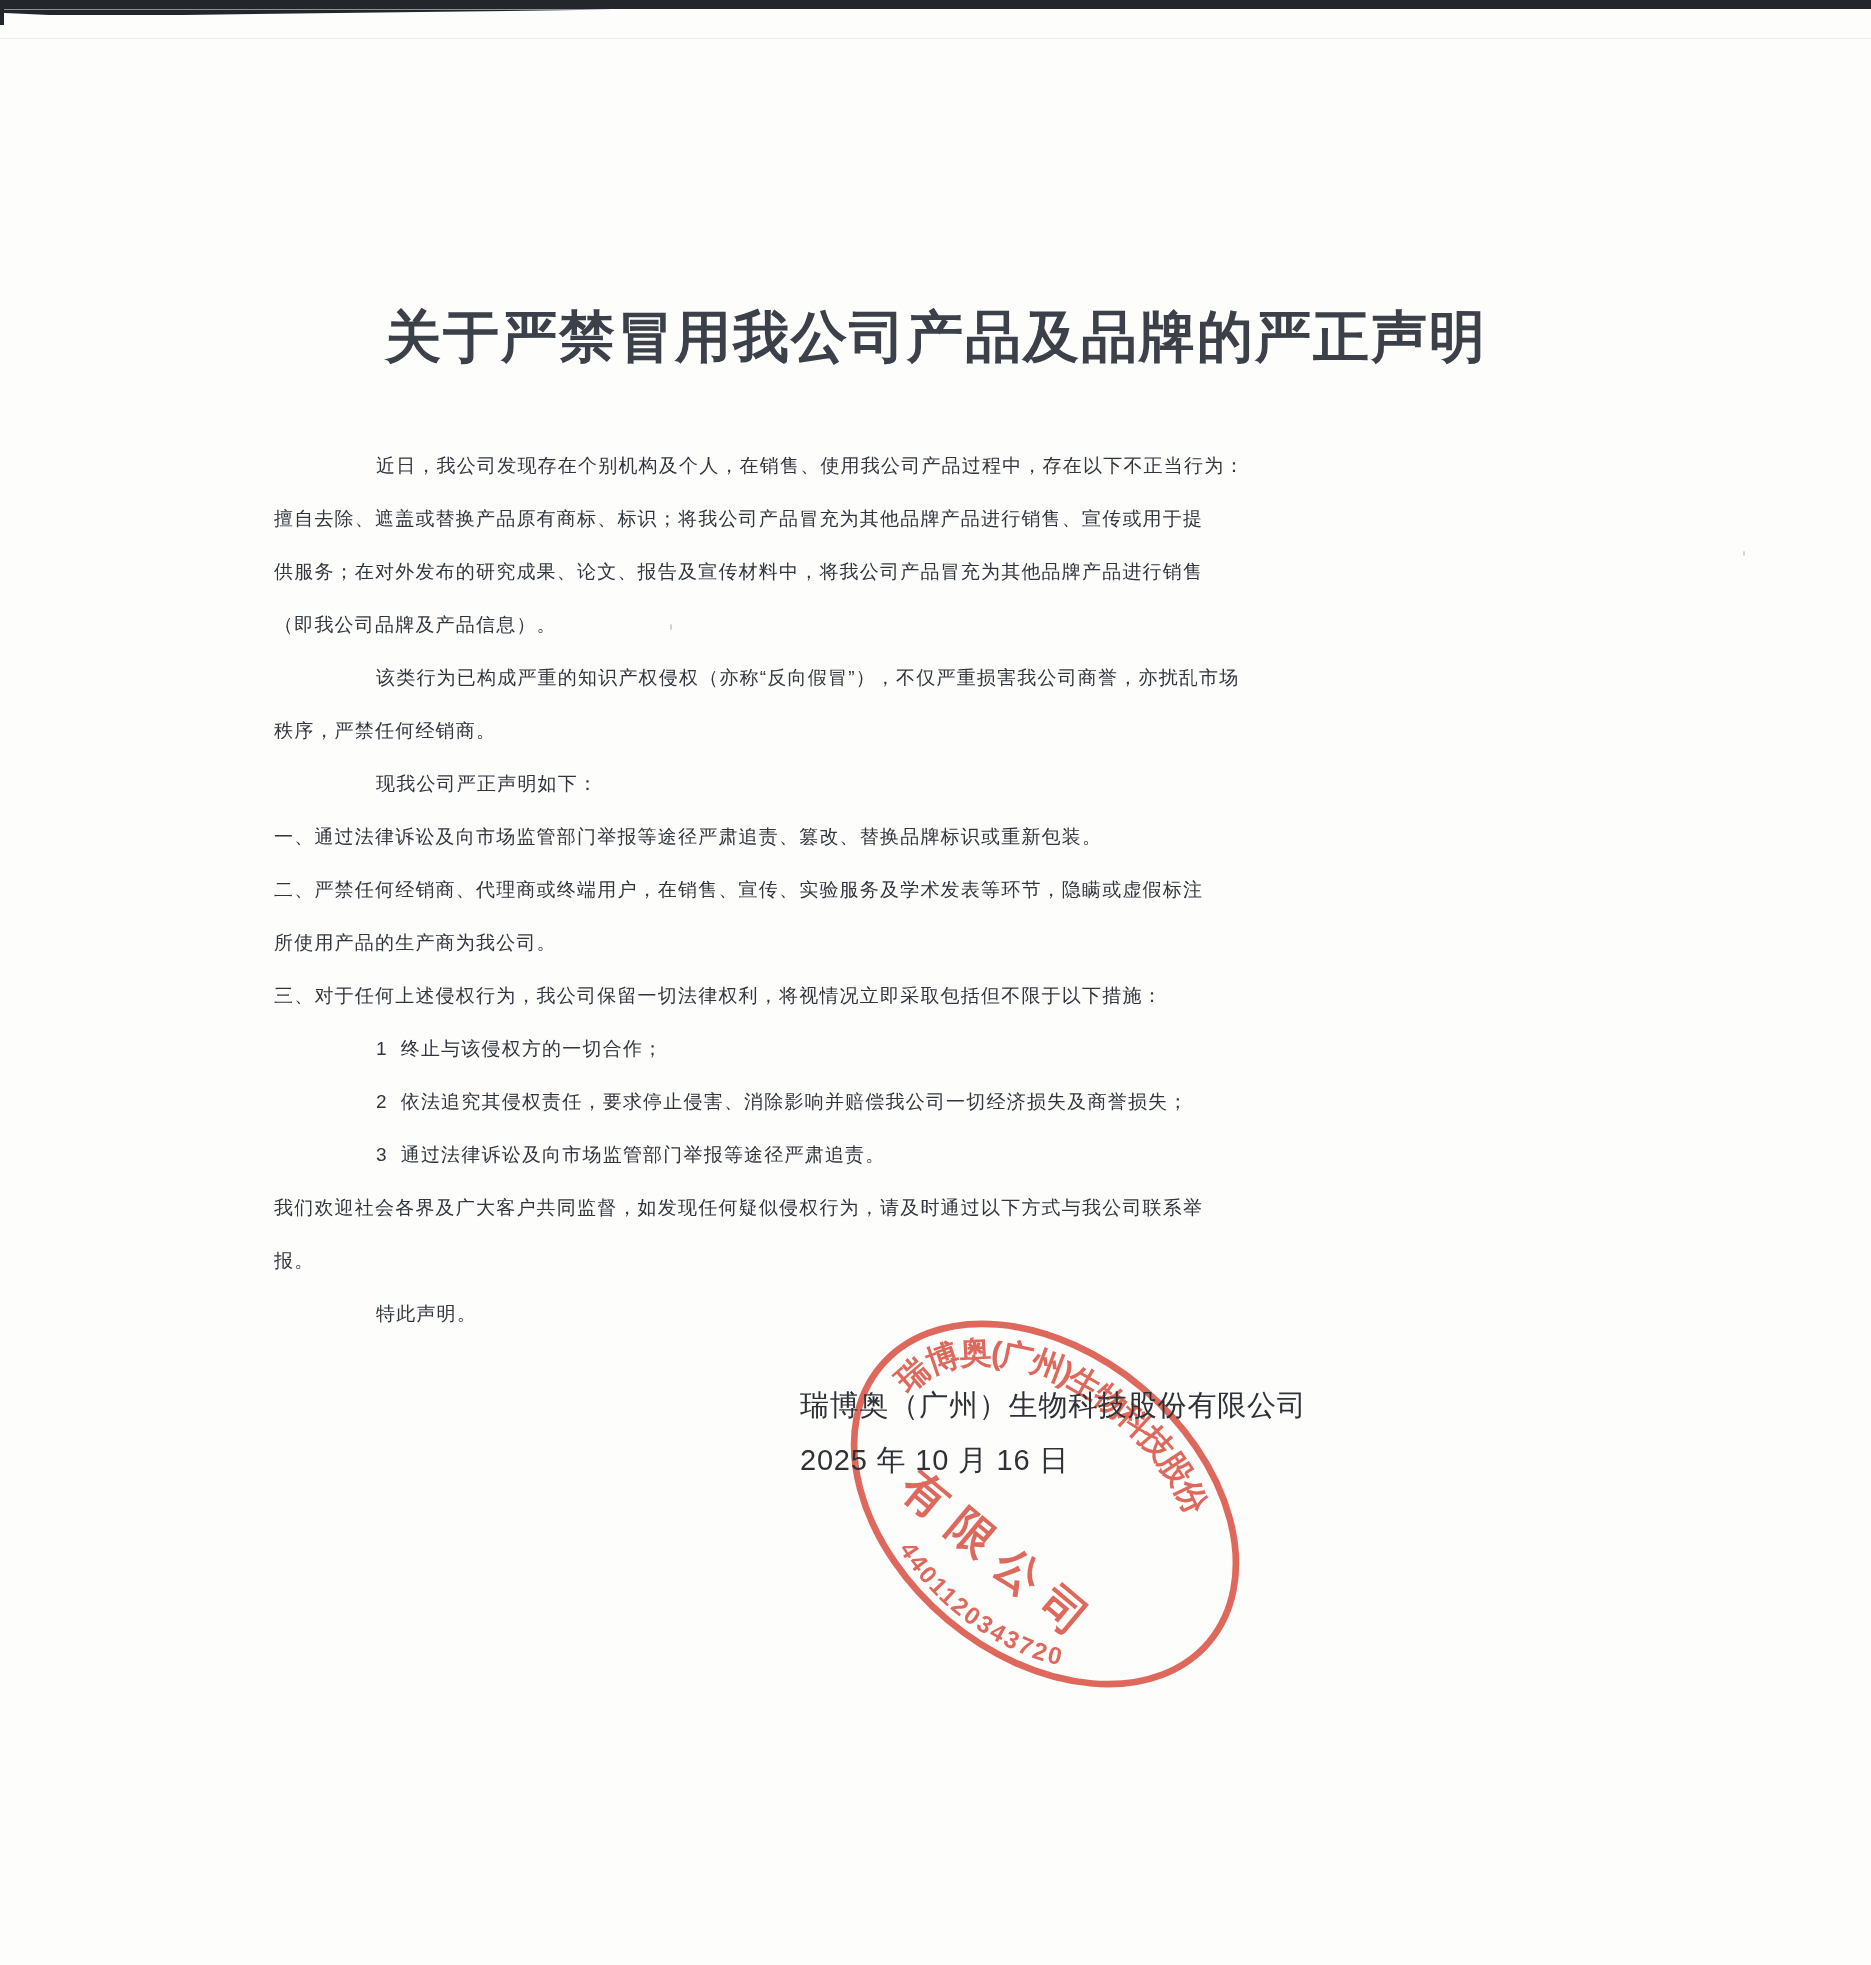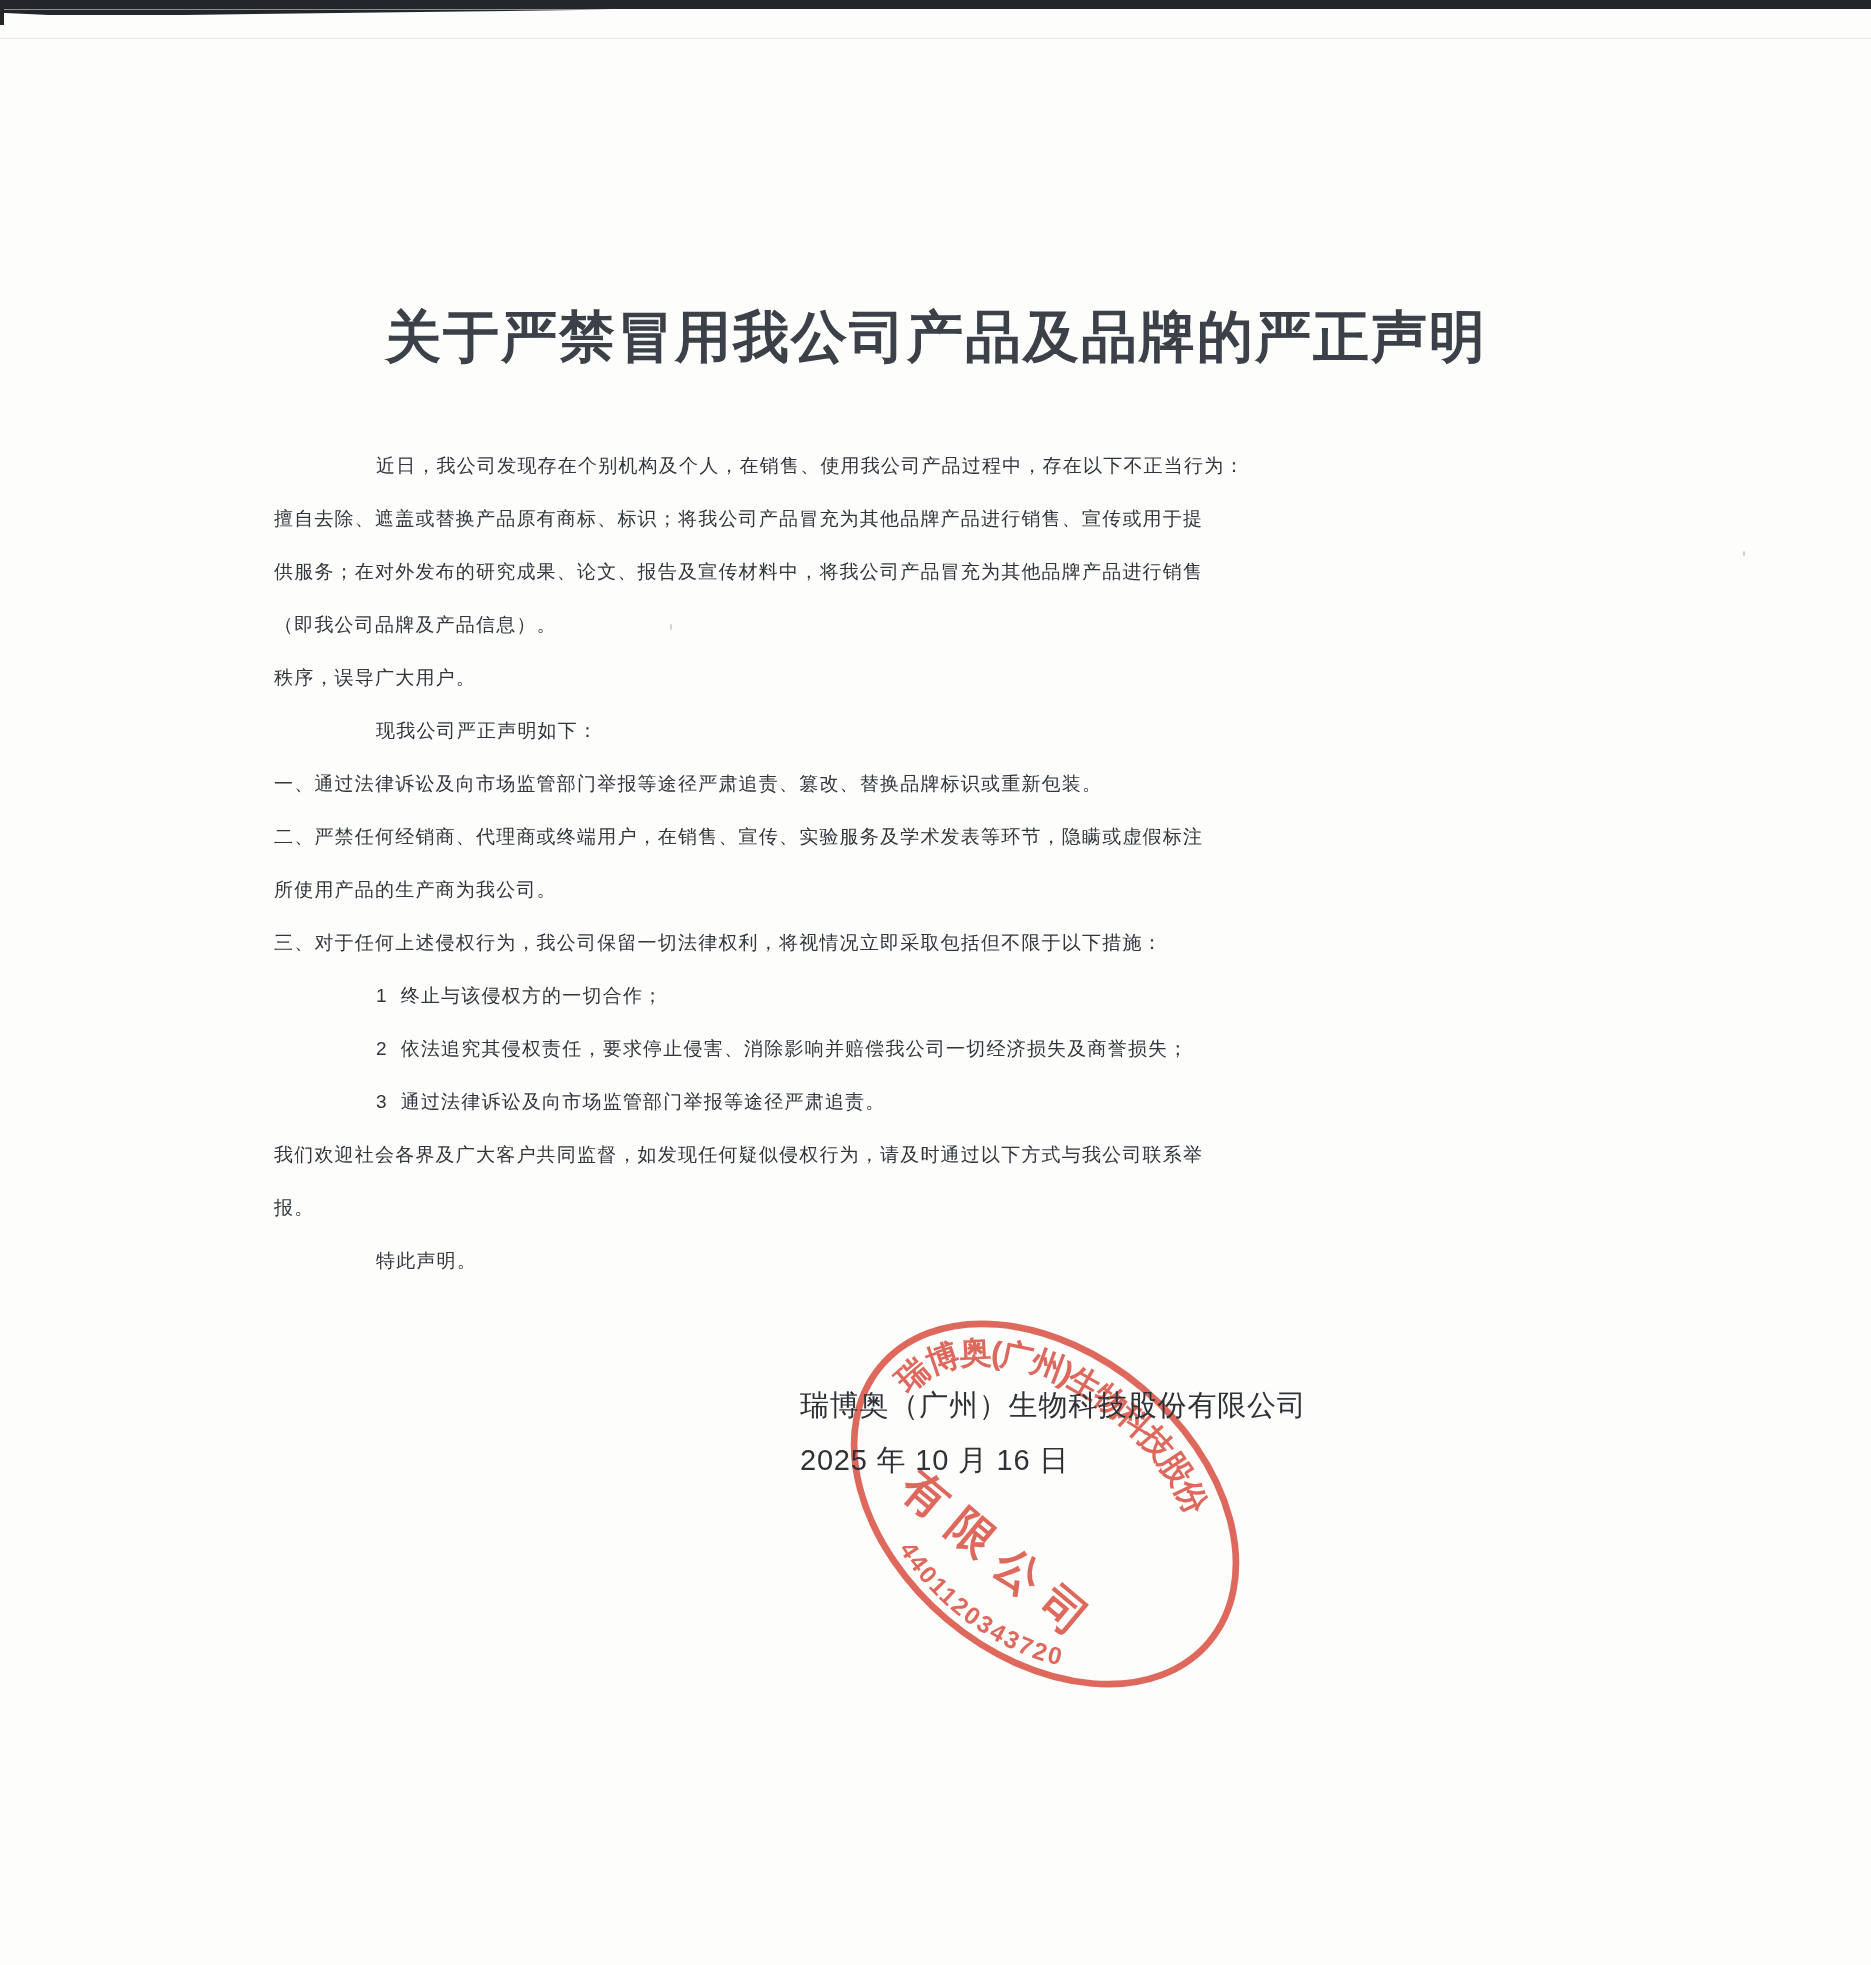--- a/index.html
+++ b/index.html
@@ -69,21 +69,22 @@
   <div class="scan-topbar"></div>
   <div class="scan-line"></div>
 
   <h1 class="title">关于严禁冒用我公司产品及品牌的严正声明</h1>
 
   <div class="body-block">
     <p class="indent">近日，我公司发现存在个别机构及个人，在销售、使用我公司产品过程中，存在以下不正当行为：</p>
     <p>擅自去除、遮盖或替换产品原有商标、标识；将我公司产品冒充为其他品牌产品进行销售、宣传或用于提</p>
     <p>供服务；在对外发布的研究成果、论文、报告及宣传材料中，将我公司产品冒充为其他品牌产品进行销售</p>
     <p>（即我公司品牌及产品信息）。</p>
-    <p>秩序，误导广大用户。</p>
+    <p class="indent">该类行为已构成严重的知识产权侵权（亦称“反向假冒”），不仅严重损害我公司商誉，亦扰乱市场</p>
+    <p>秩序，严禁任何经销商。</p>
     <p class="indent">现我公司严正声明如下：</p>
     <p>一、通过法律诉讼及向市场监管部门举报等途径严肃追责、篡改、替换品牌标识或重新包装。</p>
     <p>二、严禁任何经销商、代理商或终端用户，在销售、宣传、实验服务及学术发表等环节，隐瞒或虚假标注</p>
     <p>所使用产品的生产商为我公司。</p>
     <p>三、对于任何上述侵权行为，我公司保留一切法律权利，将视情况立即采取包括但不限于以下措施：</p>
     <p class="sub">1  终止与该侵权方的一切合作；</p>
     <p class="sub">2  依法追究其侵权责任，要求停止侵害、消除影响并赔偿我公司一切经济损失及商誉损失；</p>
     <p class="sub">3  通过法律诉讼及向市场监管部门举报等途径严肃追责。</p>
     <p>我们欢迎社会各界及广大客户共同监督，如发现任何疑似侵权行为，请及时通过以下方式与我公司联系举</p>
     <p>报。</p>

